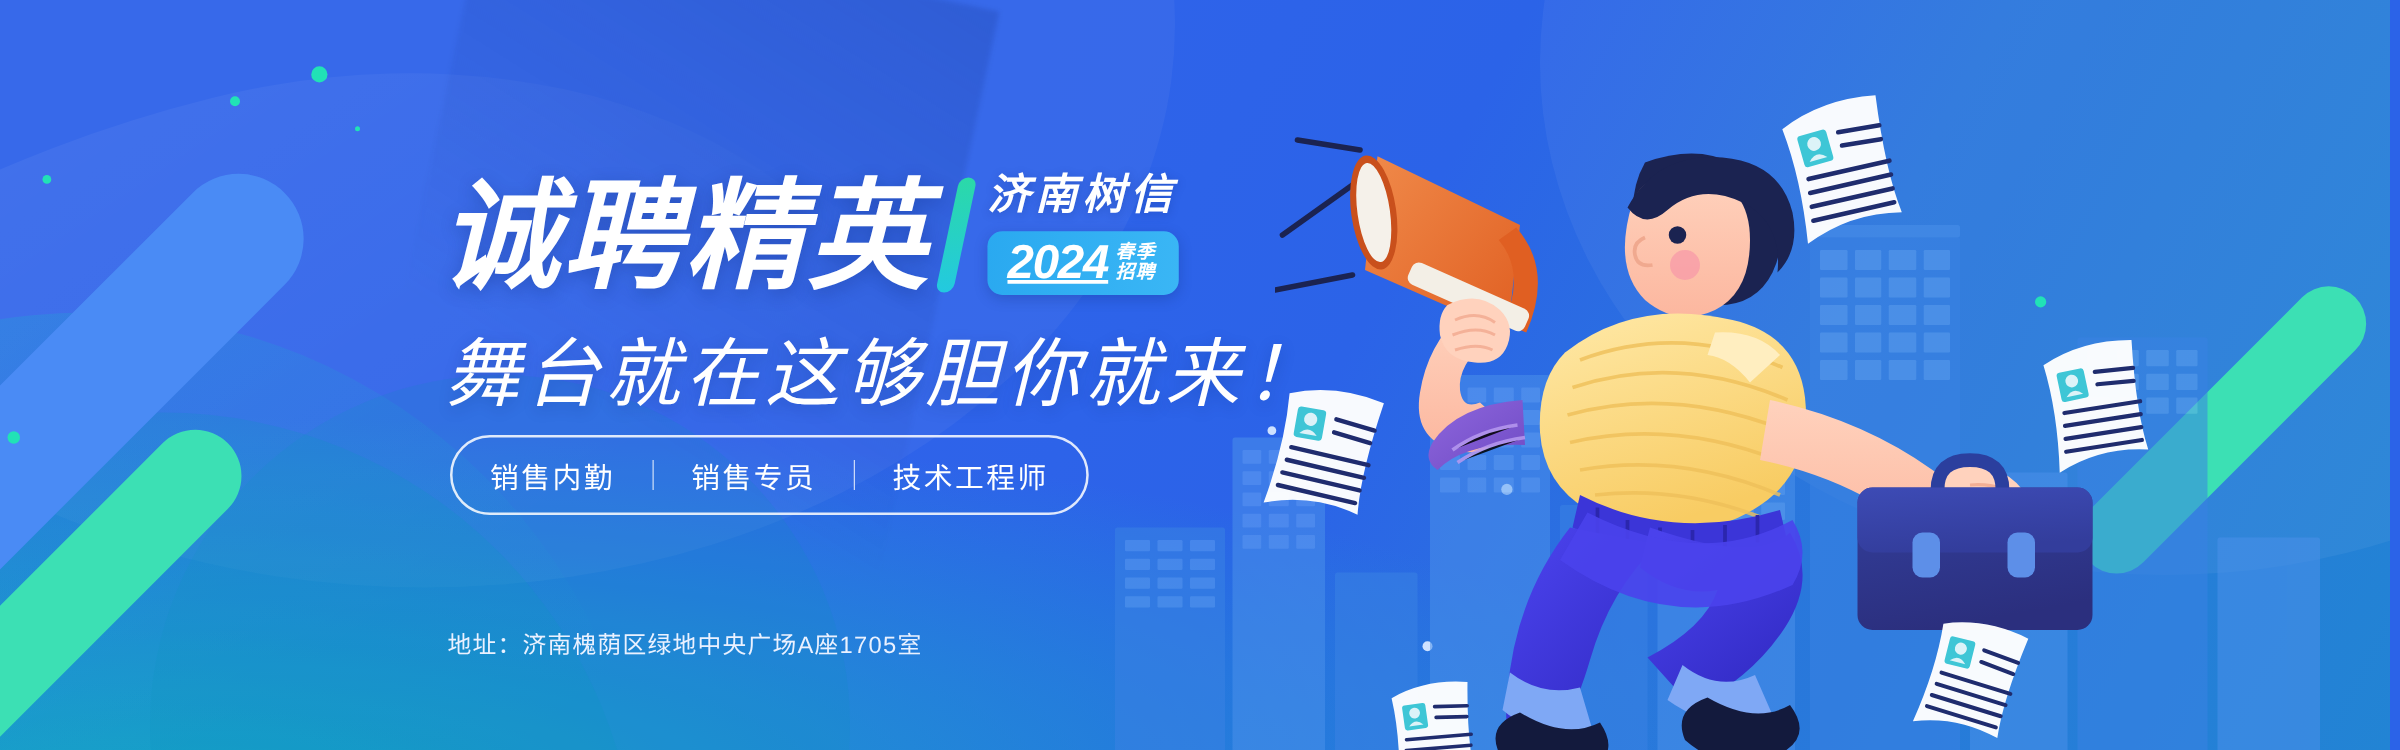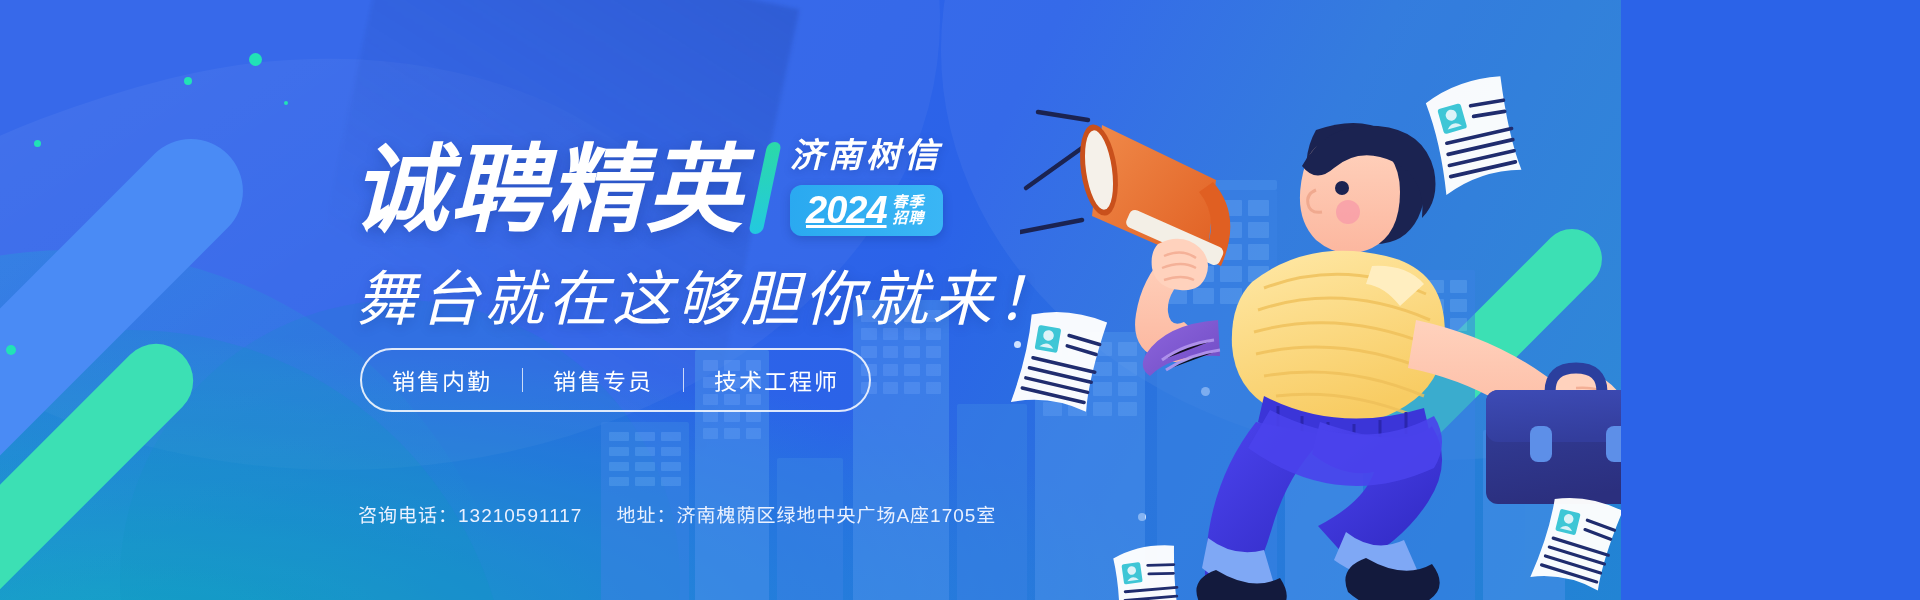--- a/index.html
+++ b/index.html
@@ -3,21 +3,21 @@
 <meta charset="utf-8">
 <title>Recruitment Banner</title>
 <style>
   html,body{margin:0;padding:0;}
   body{
     width:1920px;height:600px;overflow:hidden;
     font-family:"Liberation Sans","DejaVu Sans",sans-serif;
     background:#2b63e8;
   }
   .banner{
-    position:relative;width:1621px;height:600px;overflow:hidden;
+    position:relative;width:1912px;height:600px;overflow:hidden;
     background:
       radial-gradient(120% 90% at 8% 105%, #18a5c9 0%, rgba(24,165,201,0) 55%),
       linear-gradient(118deg,#2f63ea 0%,#2f63ea 38%,#2b63e8 55%,#2a75dd 72%,#2284d4 100%);
   }
 
   
   .bg-layer{position:absolute;inset:0;overflow:hidden;}
   .soft-blob{position:absolute;border-radius:50%;pointer-events:none;}
   .blob-a{width:1200px;height:900px;left:-260px;top:-430px;background:rgba(255,255,255,.045);}
   .blob-b{width:900px;height:900px;left:-380px;top:250px;
@@ -288,21 +288,20 @@
 
     <div class="jobs-pill">
       <span class="job">销售内勤</span>
       <span class="job-sep"></span>
       <span class="job">销售专员</span>
       <span class="job-sep"></span>
       <span class="job">技术工程师</span>
     </div>
 
     <div class="contact">
-      <span>咨询电话：13210591117</span>
       <span>地址：济南槐荫区绿地中央广场A座1705室</span>
     </div>
   </div>
 
   <div class="illus">
     <svg class="ill-svg" viewBox="0 0 720 530" xmlns="http://www.w3.org/2000/svg">
       <defs>
         <linearGradient id="gMega" x1="0" y1="0" x2="1" y2="1">
           <stop offset="0%" stop-color="#f08a4a"></stop>
             <stop offset="100%" stop-color="#e05f22"></stop>

